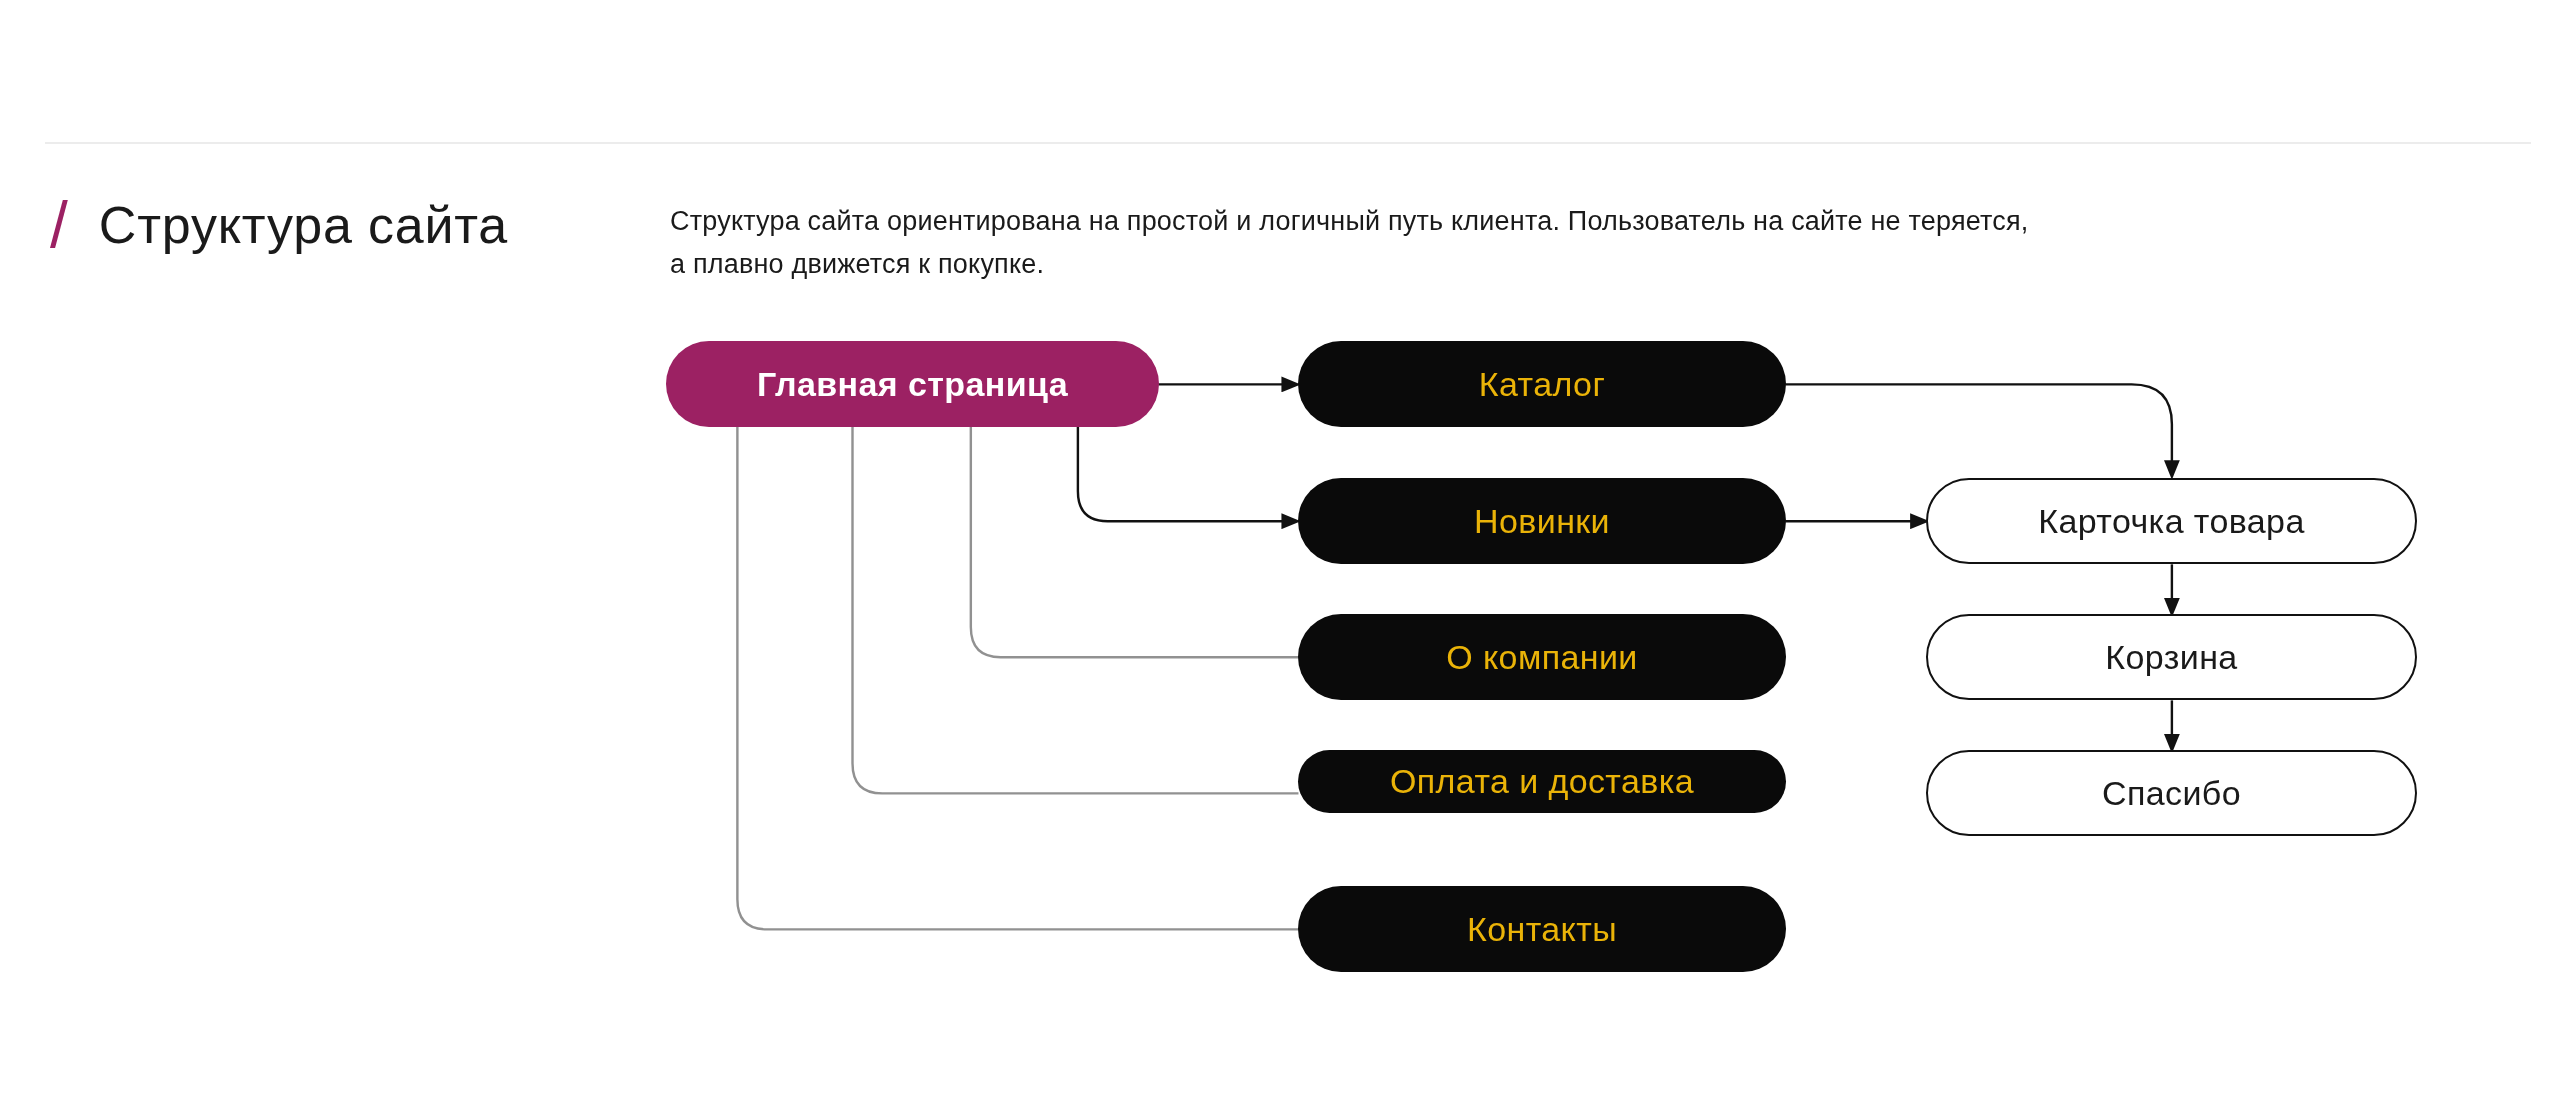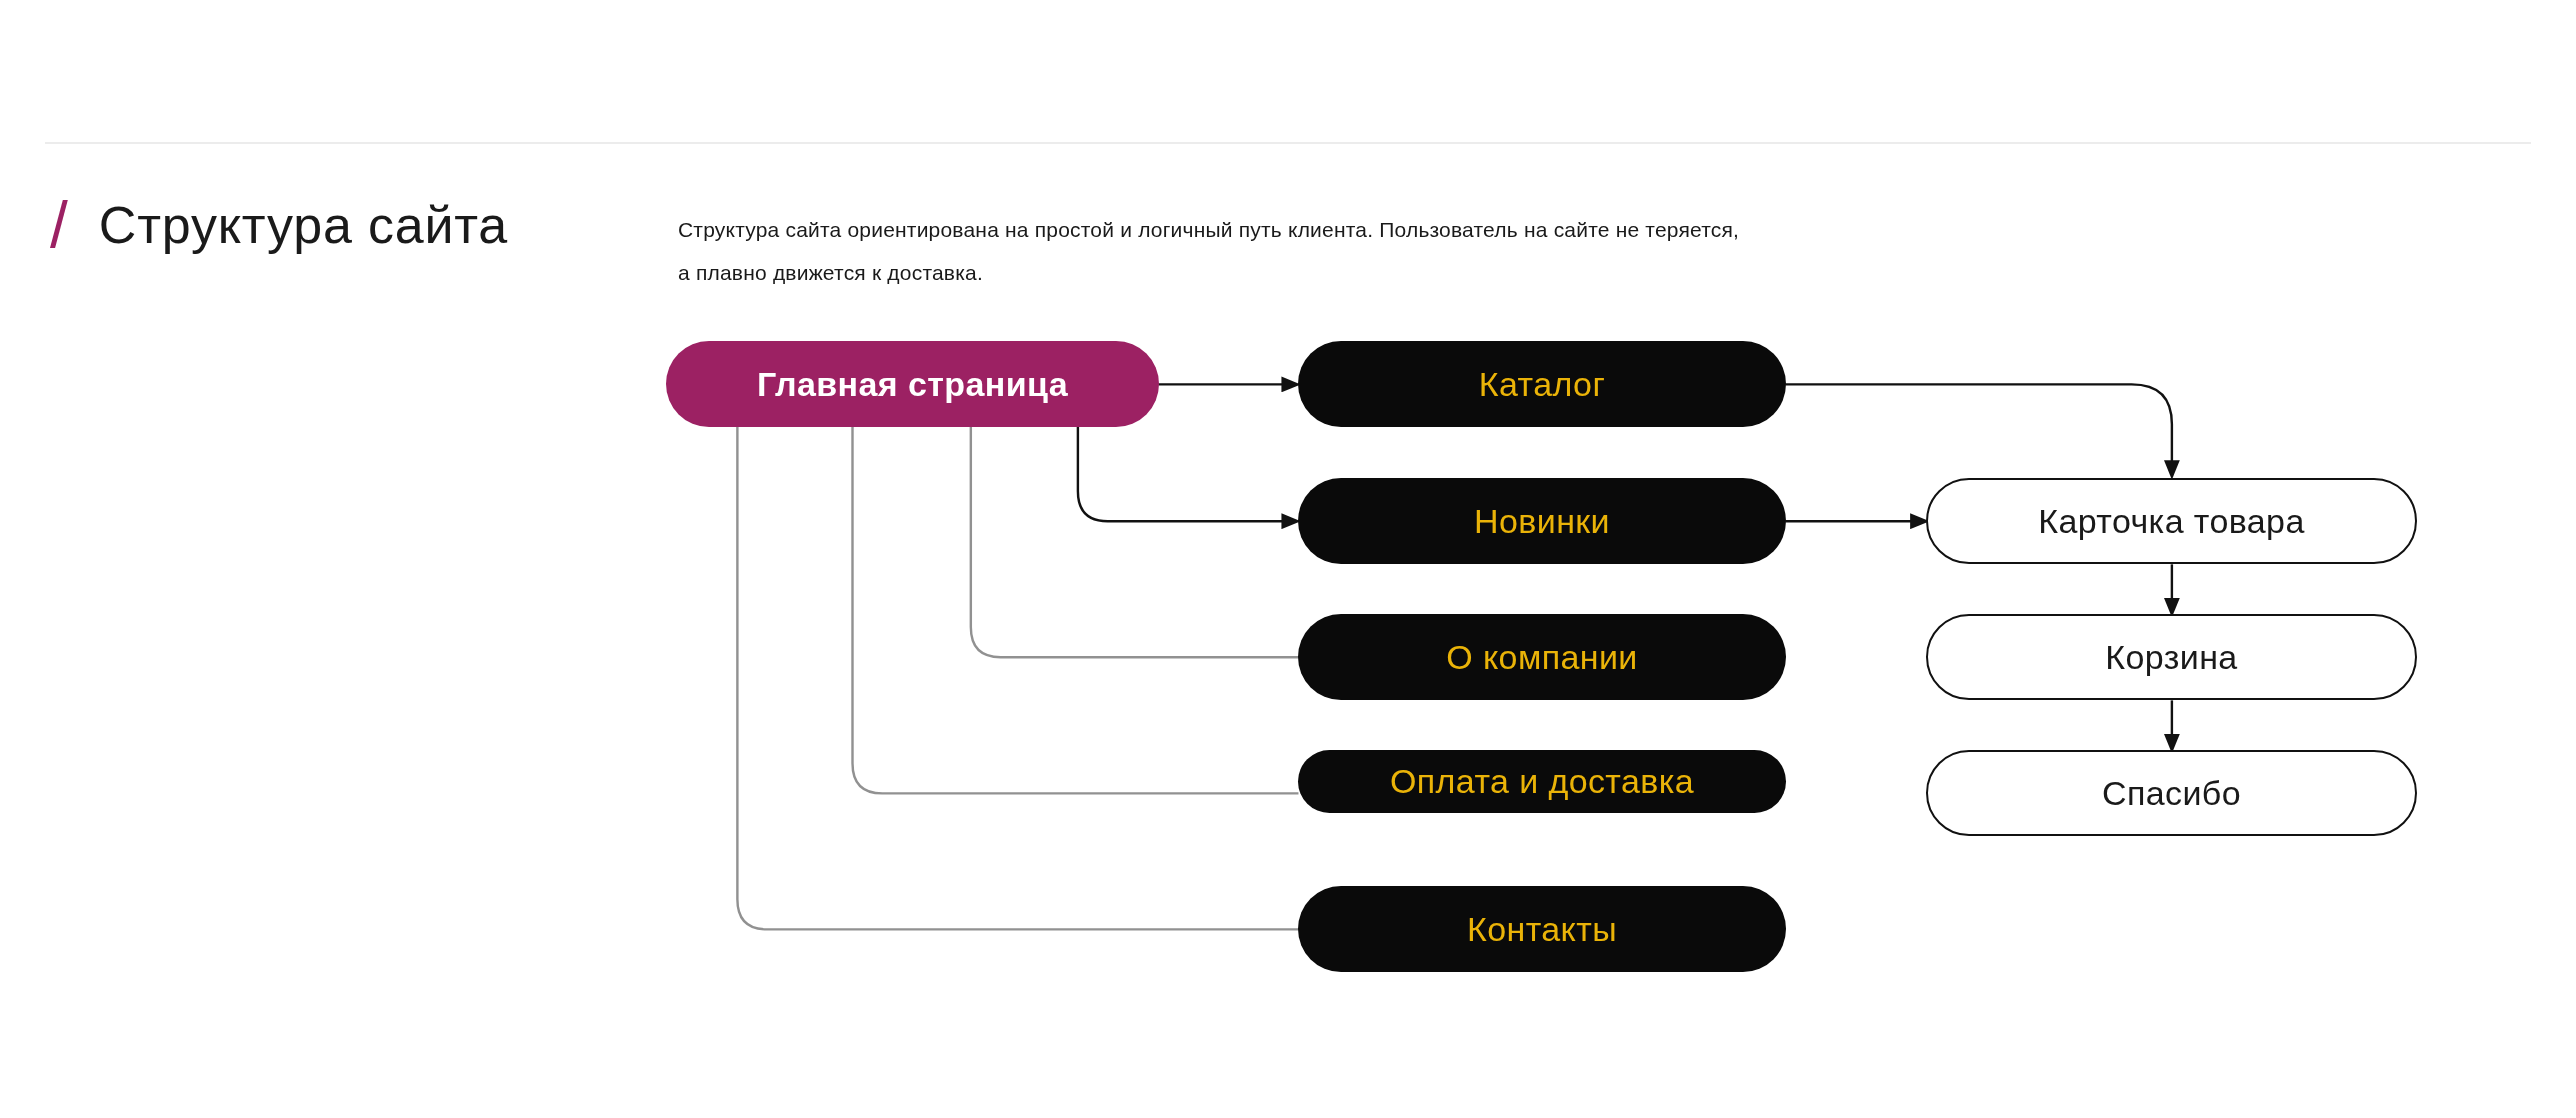--- a/index.html
+++ b/index.html
@@ -45,22 +45,22 @@
     font-size: 52px;
     line-height: 55px;
     font-weight: 400;
     letter-spacing: 0.8px;
     color: var(--text, #1a1a1a);
   }
   .description {
     position: absolute;
     left: 662px;
     top: 192px;
-    margin: 16px;
-    font-size: 21px;
+    margin: 8px;
+    font-size: 27px;
     line-height: 43px;
     letter-spacing: 0.2px;
     color: var(--text, #1a1a1a);
   }
   svg.connectors {
     position: absolute;
     left: 0;
     top: 0;
     width: 2576px;
     height: 1119px;
@@ -95,21 +95,21 @@
 
 <div class="page">
 
   <div class="divider"></div>
 
   <div class="header">
     <span class="slash">/</span>
     <h1 class="title">Структура сайта</h1>
   </div>
 
-  <p class="description"><span>Структура сайта ориентирована на простой и логичный путь клиента. Пользователь на сайте не теряется,</span><br><span>а плавно движется к доставка.</span></p>
+  <p class="description"><span>Структура сайта ориентирована на простой и логичный путь клиента. Пользователь на сайте не теряется,</span><br><span>а плавно движется к покупке.</span></p>
 
   <svg class="connectors" viewBox="0 0 3200 1390" xmlns="http://www.w3.org/2000/svg">
     <defs>
       <marker id="arrowhead" markerUnits="userSpaceOnUse" markerWidth="24" markerHeight="20" viewBox="0 0 22 18" refX="2" refY="9" orient="auto">
         <path d="M0,0 L22,9 L0,18 Z" fill="#111111"></path>
       </marker>
     </defs>
   <path d="M 1439 477.5 L 1594 477.5" fill="none" stroke="#111111" stroke-width="3" marker-end="url(#arrowhead)"></path>
       <path d="M 1339 524 L 1339 610 Q 1339 647.5 1376 647.5 L 1594 647.5" fill="none" stroke="#111111" stroke-width="3" marker-end="url(#arrowhead)"></path>
       <path d="M 1206 524 L 1206 779 Q 1206 816.5 1243 816.5 L 1613 816.5" fill="none" stroke="#919191" stroke-width="3"></path>

